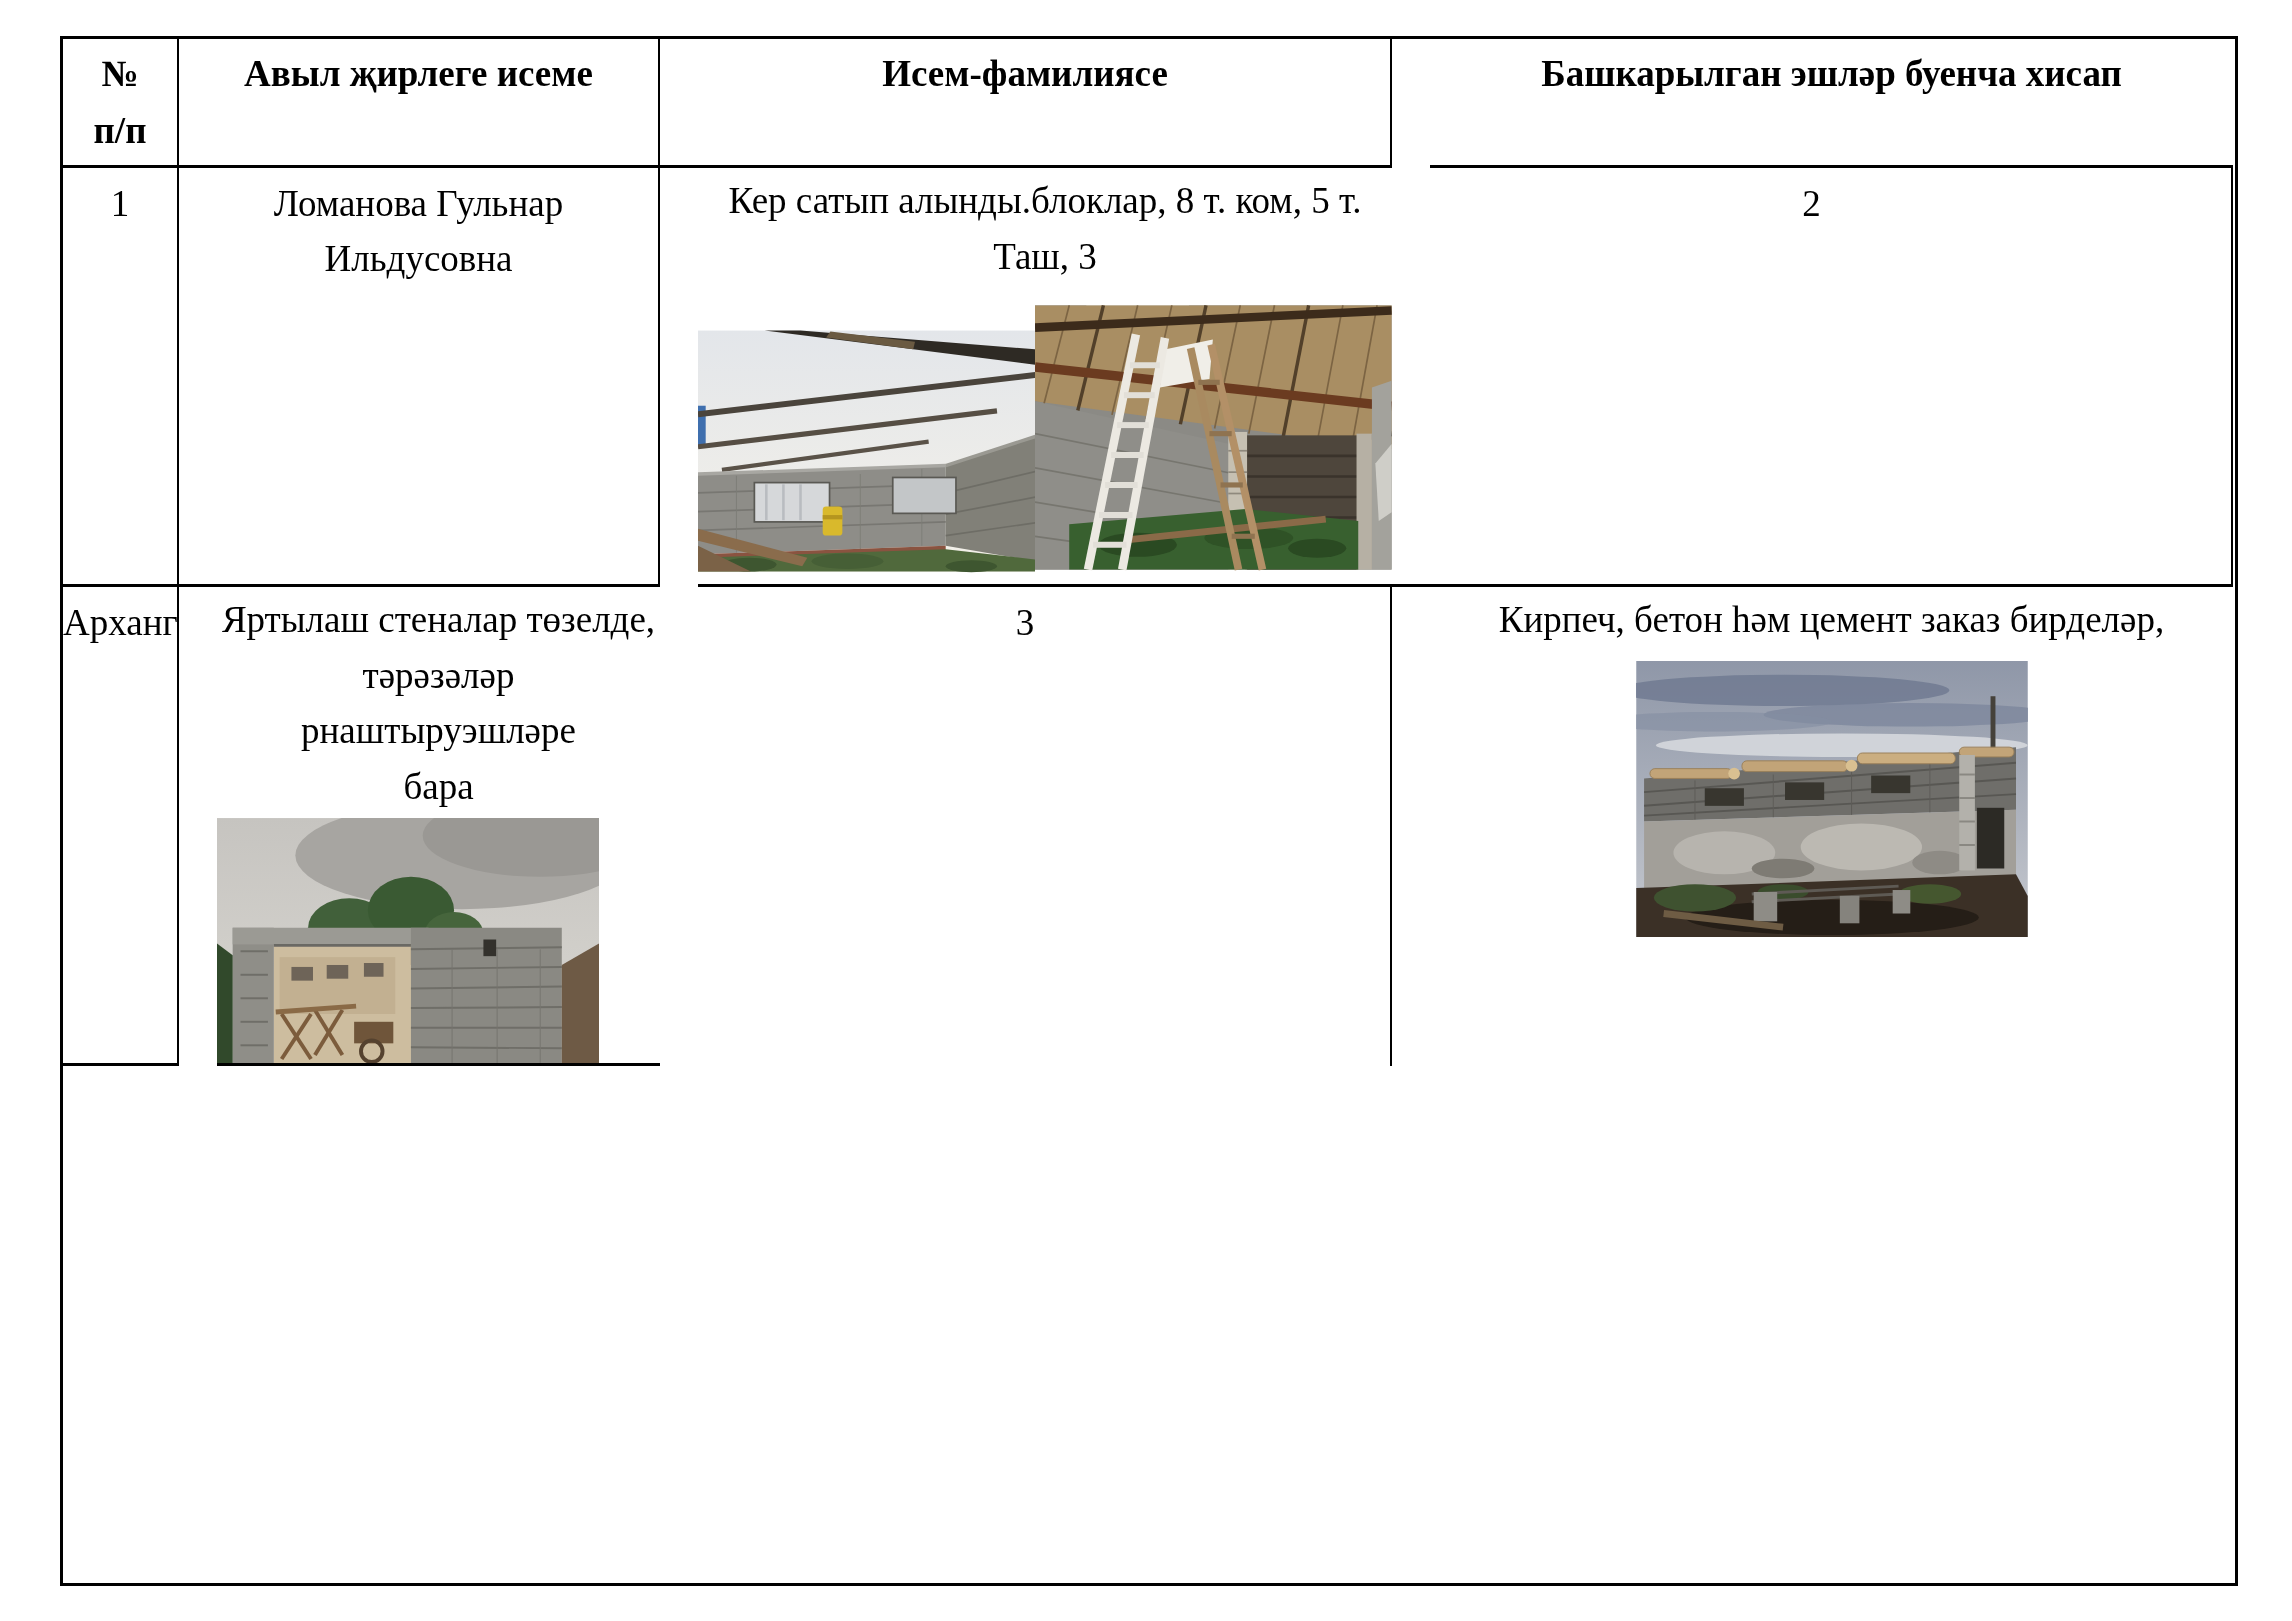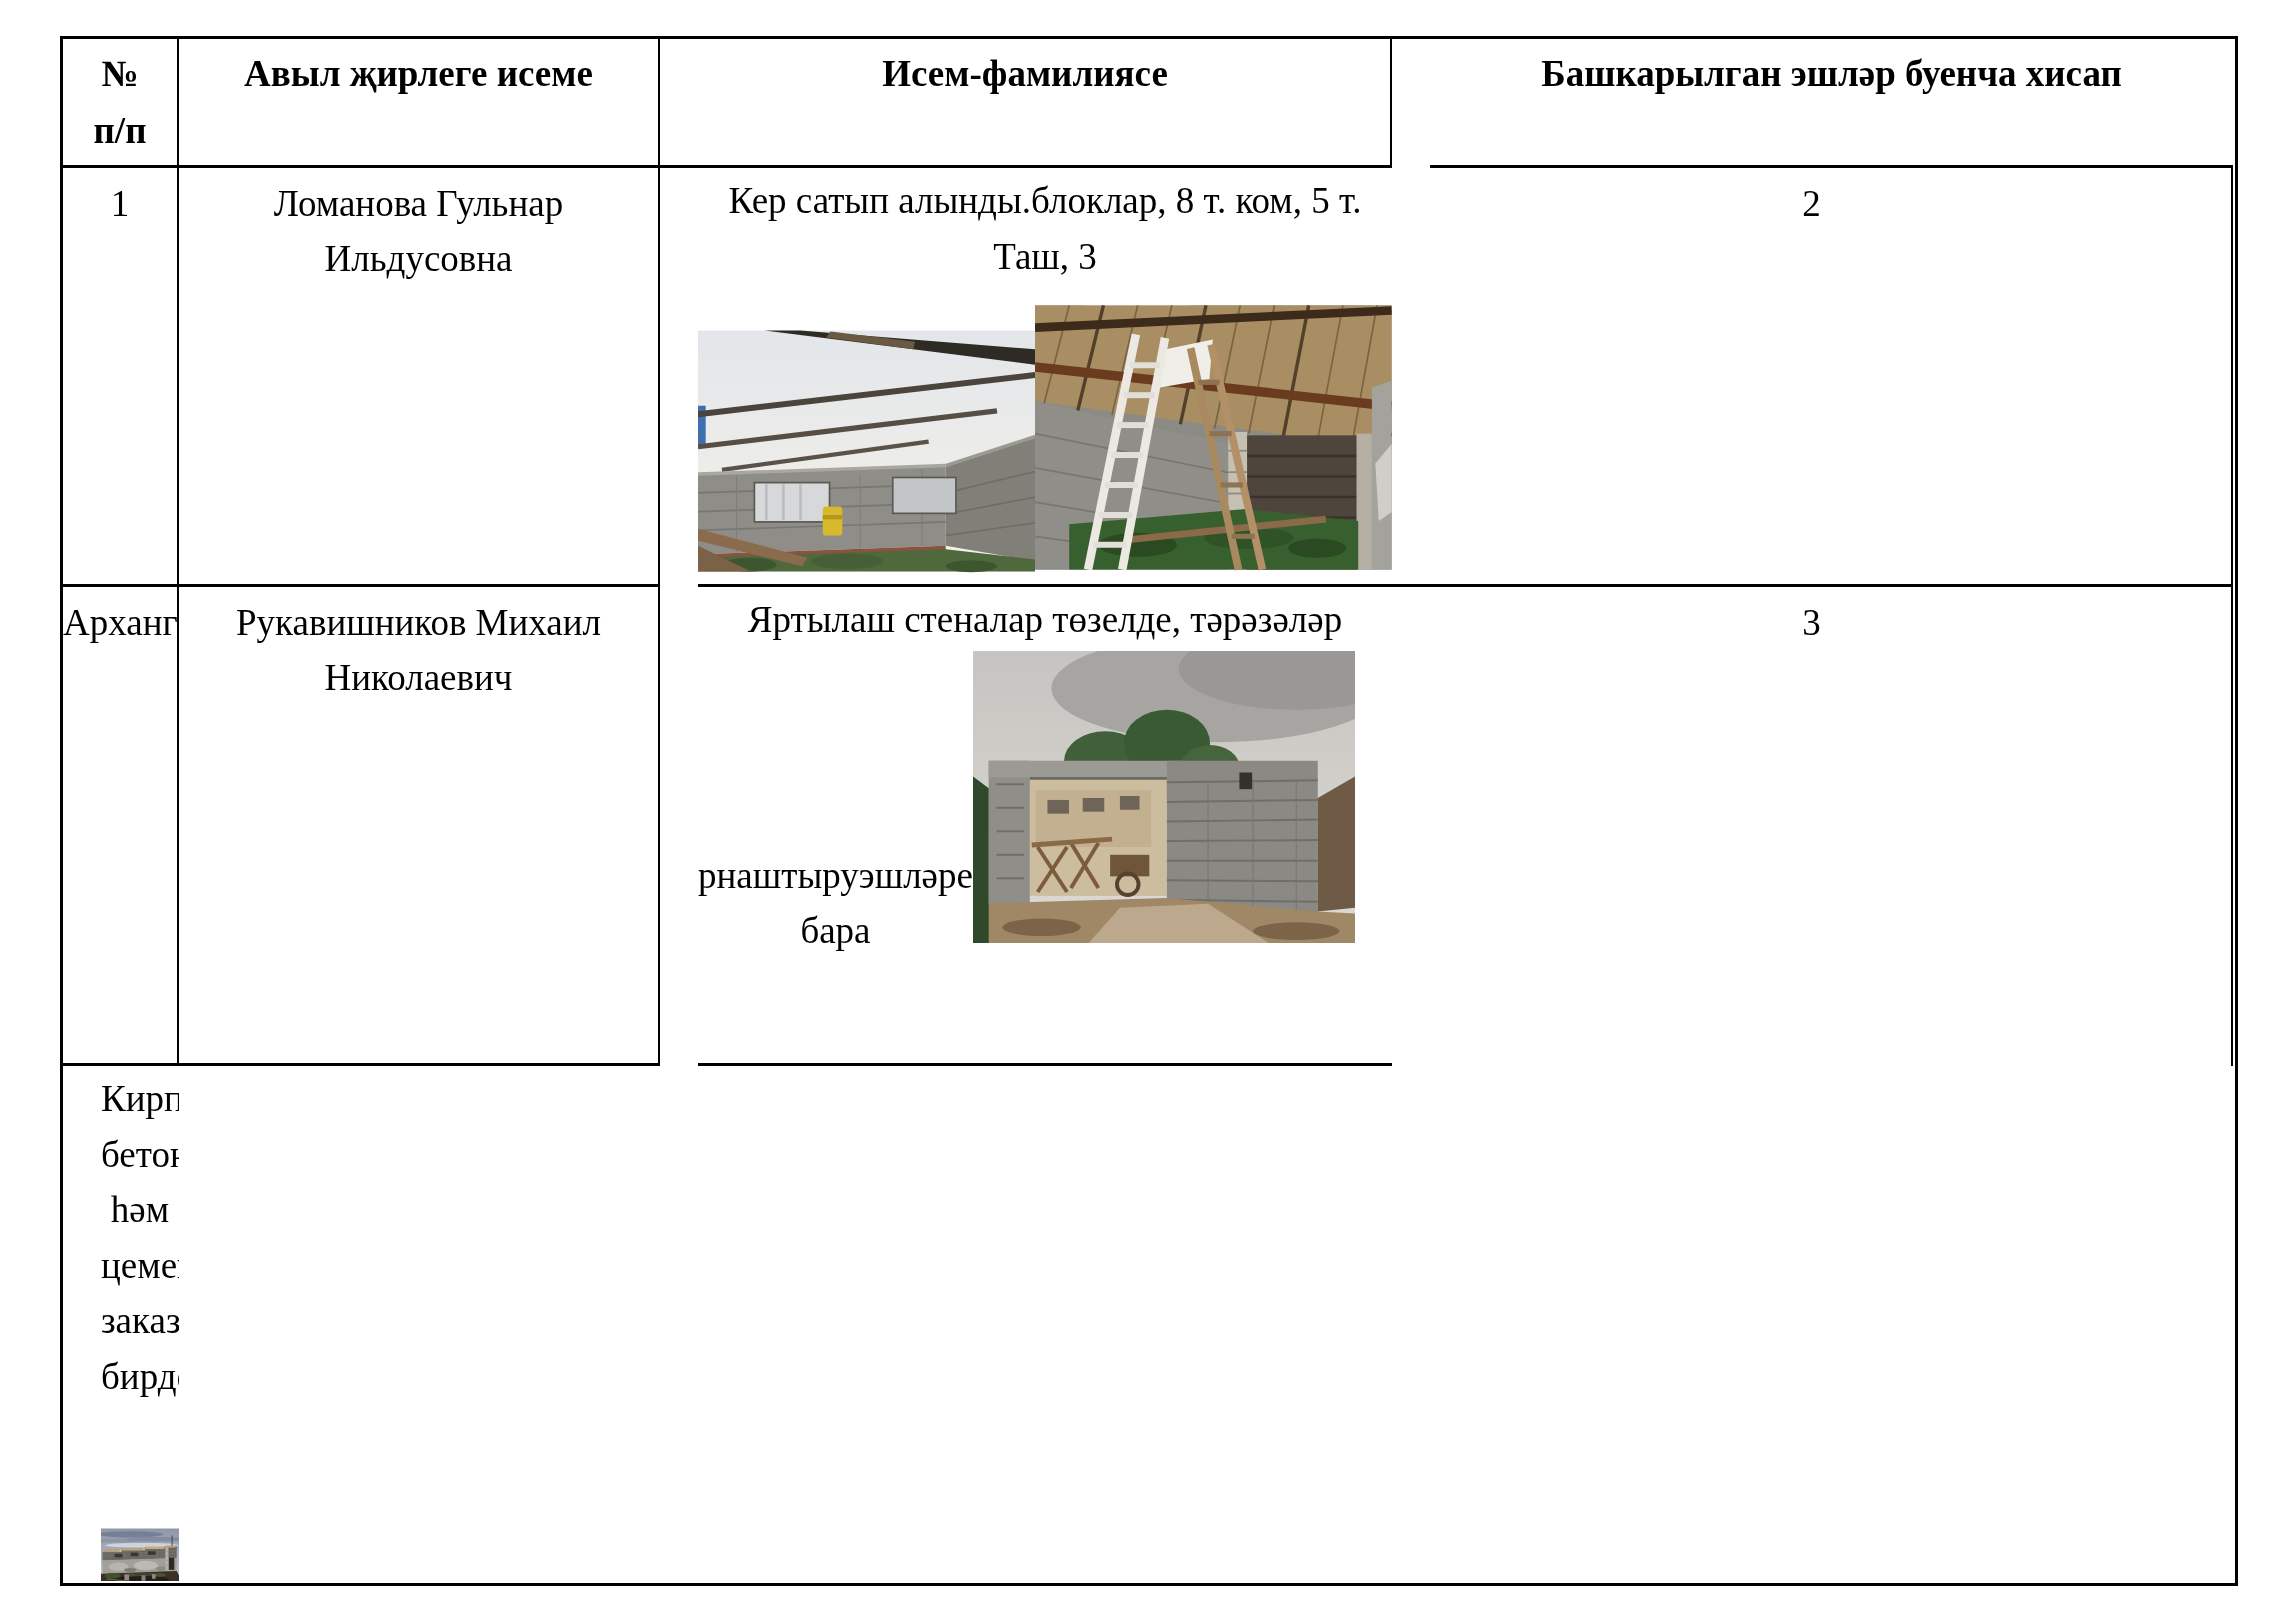--- a/index.html
+++ b/index.html
@@ -10,21 +10,21 @@
        grid-template-columns:116px 481px 732px 841px;
        grid-template-rows:129px 419px 479px 515px;}
   .cell{box-sizing:border-box;border-right:2px solid #000;border-bottom:3.9px solid #000;
         text-align:center;font-size:37px;line-height:1.5;padding-top:7.8px;overflow:hidden;}
   .cell.last-col{border-right:none;margin-left:38px;}
   .cell.last-row{border-bottom:none;}
   .hdr{font-weight:bold;padding-top:5.9px;line-height:1.55;}
   .report{padding-top:5px;}
   .photo-row{display:flex;justify-content:center;align-items:flex-end;margin-top:2px;}
   .photo-row svg{display:block;}
-  .r2-flex{display:flex;align-items:flex-end;}
+  .r2-flex{display:flex;align-items:center;flex-direction:column;}
   .r2-left{width:404px;text-align:center;}
   .r2-photo{margin-left:auto;margin-right:61px;margin-top:3.9px;}
   .r3-photo{display:flex;justify-content:center;margin-top:13.7px;}
 </style>
 </head>
 <body>
 
 <div class="page">
   <div class="tbl">
 
@@ -143,21 +143,20 @@
           <line x1="191" y1="90" x2="216" y2="90" stroke="#8f7350" stroke-width="6"></line>
           <line x1="204" y1="150" x2="230" y2="150" stroke="#8f7350" stroke-width="6"></line>
           <line x1="217" y1="210" x2="243" y2="210" stroke="#8f7350" stroke-width="6"></line>
           <line x1="230" y1="270" x2="257" y2="270" stroke="#8f7350" stroke-width="6"></line>
         </svg>
       </div>
     </div>
 
     <div class="cell">2</div>
     <div class="cell">Архангельское</div>
-    <div class="cell">Рукавишников Михаил Николаевич</div>
     <div class="cell last-col report">
       <div>Яртылаш стеналар төзелде, тәрәзәләр</div>
       <div class="r2-flex">
         <div class="r2-left">
           <div>рнаштыруэшләре</div>
           <div>бара</div>
         </div>
         <div class="r2-photo">
           
           <svg width="382" height="292" viewBox="0 0 390 298">

